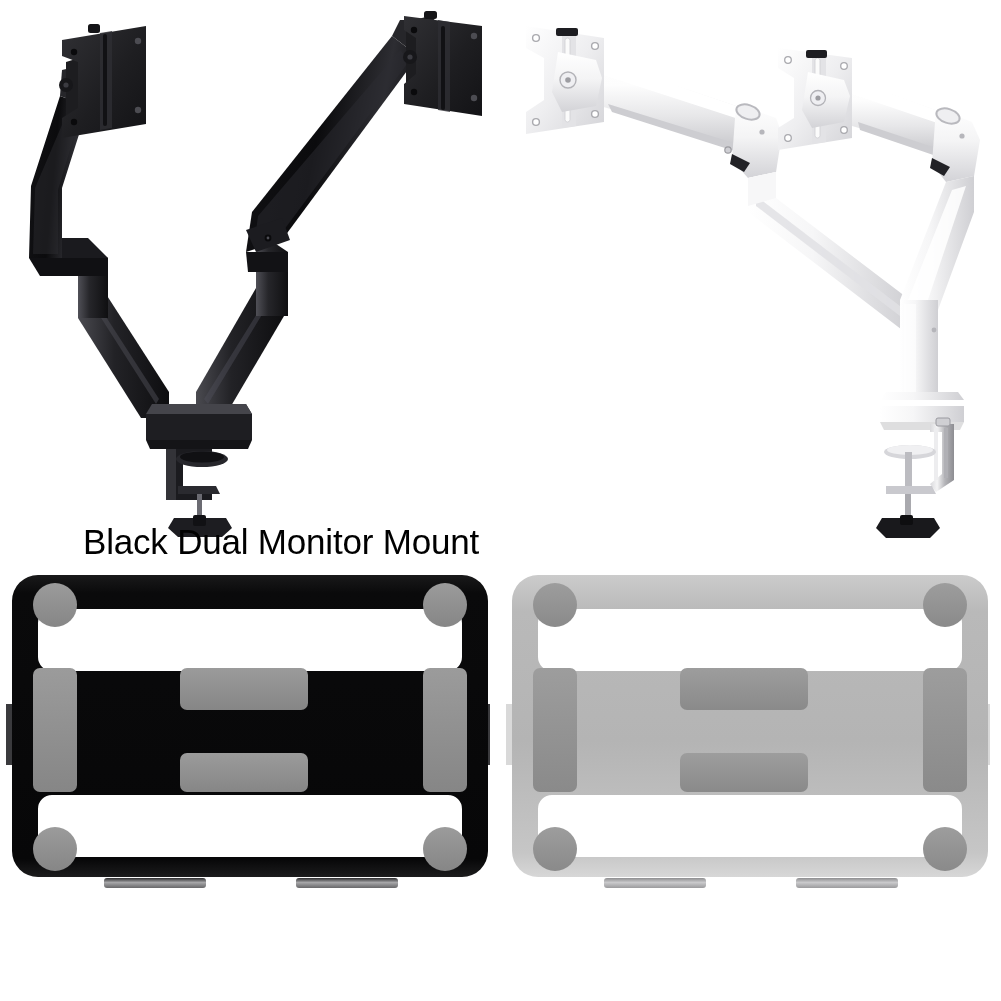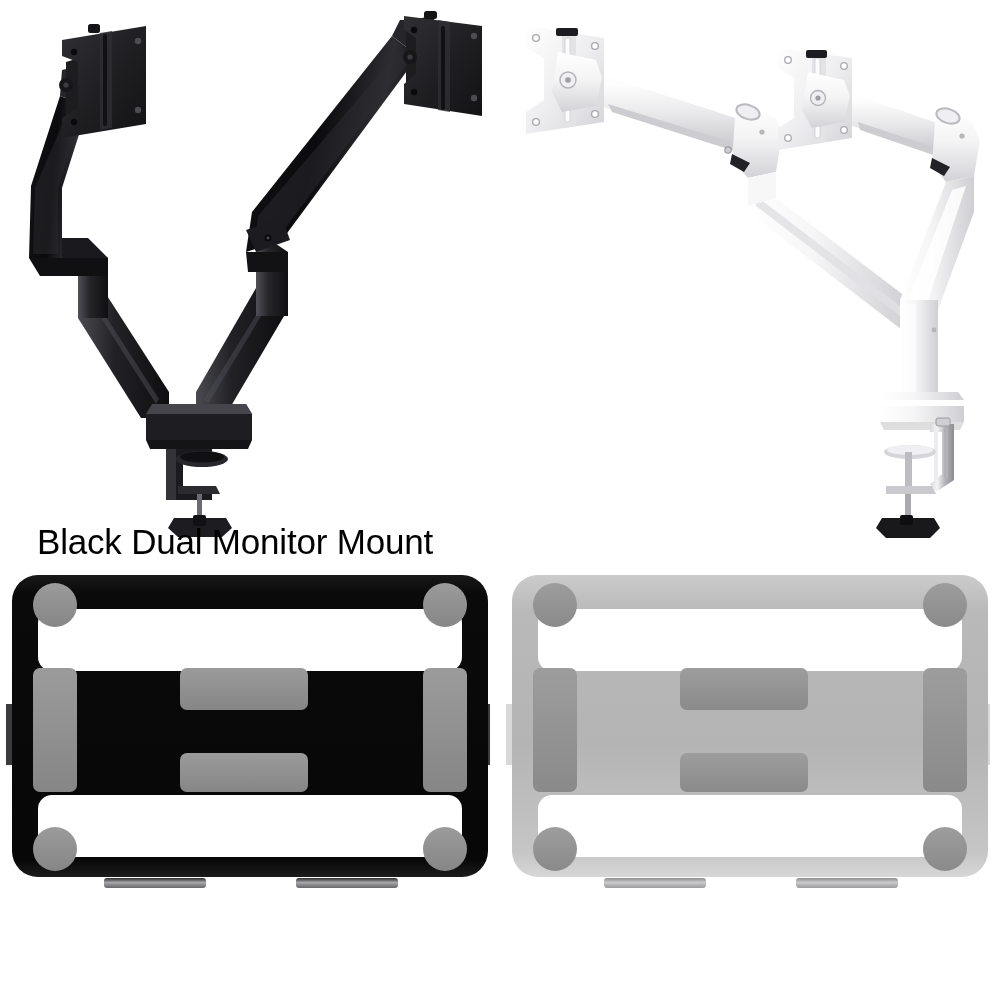--- a/index.html
+++ b/index.html
@@ -10,20 +10,21 @@
   .fig{position:absolute;left:0;top:0;}
   .caption{
     position:absolute;
     text-align:center;
     font-family:"Liberation Sans",sans-serif;
     font-size:35px;
     line-height:42px;
     color:#000000;
     letter-spacing:-0.2px;
     white-space:nowrap;
+    margin-left:46px;
   }
 
   
   #mount-black-cell{left:0px;   top:0px;   width:500px; height:565px;}
   #mount-white-cell{left:500px; top:0px;   width:501px; height:565px;}
   #tray-black-cell {left:0px;   top:565px; width:500px; height:436px;}
   #tray-silver-cell{left:500px; top:565px; width:501px; height:436px;}
 
   #mount-black-caption{left:0px;   top:521px; width:470px;}
   #mount-white-caption{left:500px; top:521px; width:501px;}

